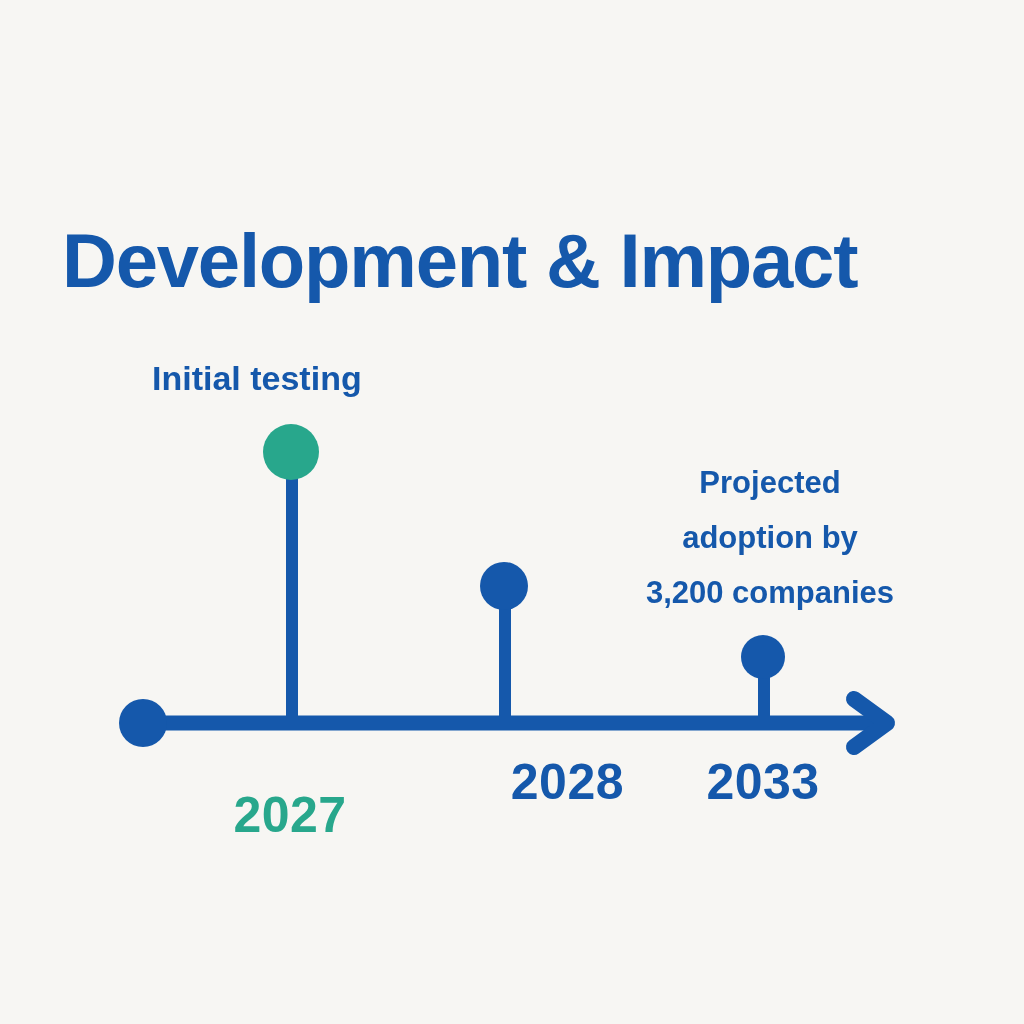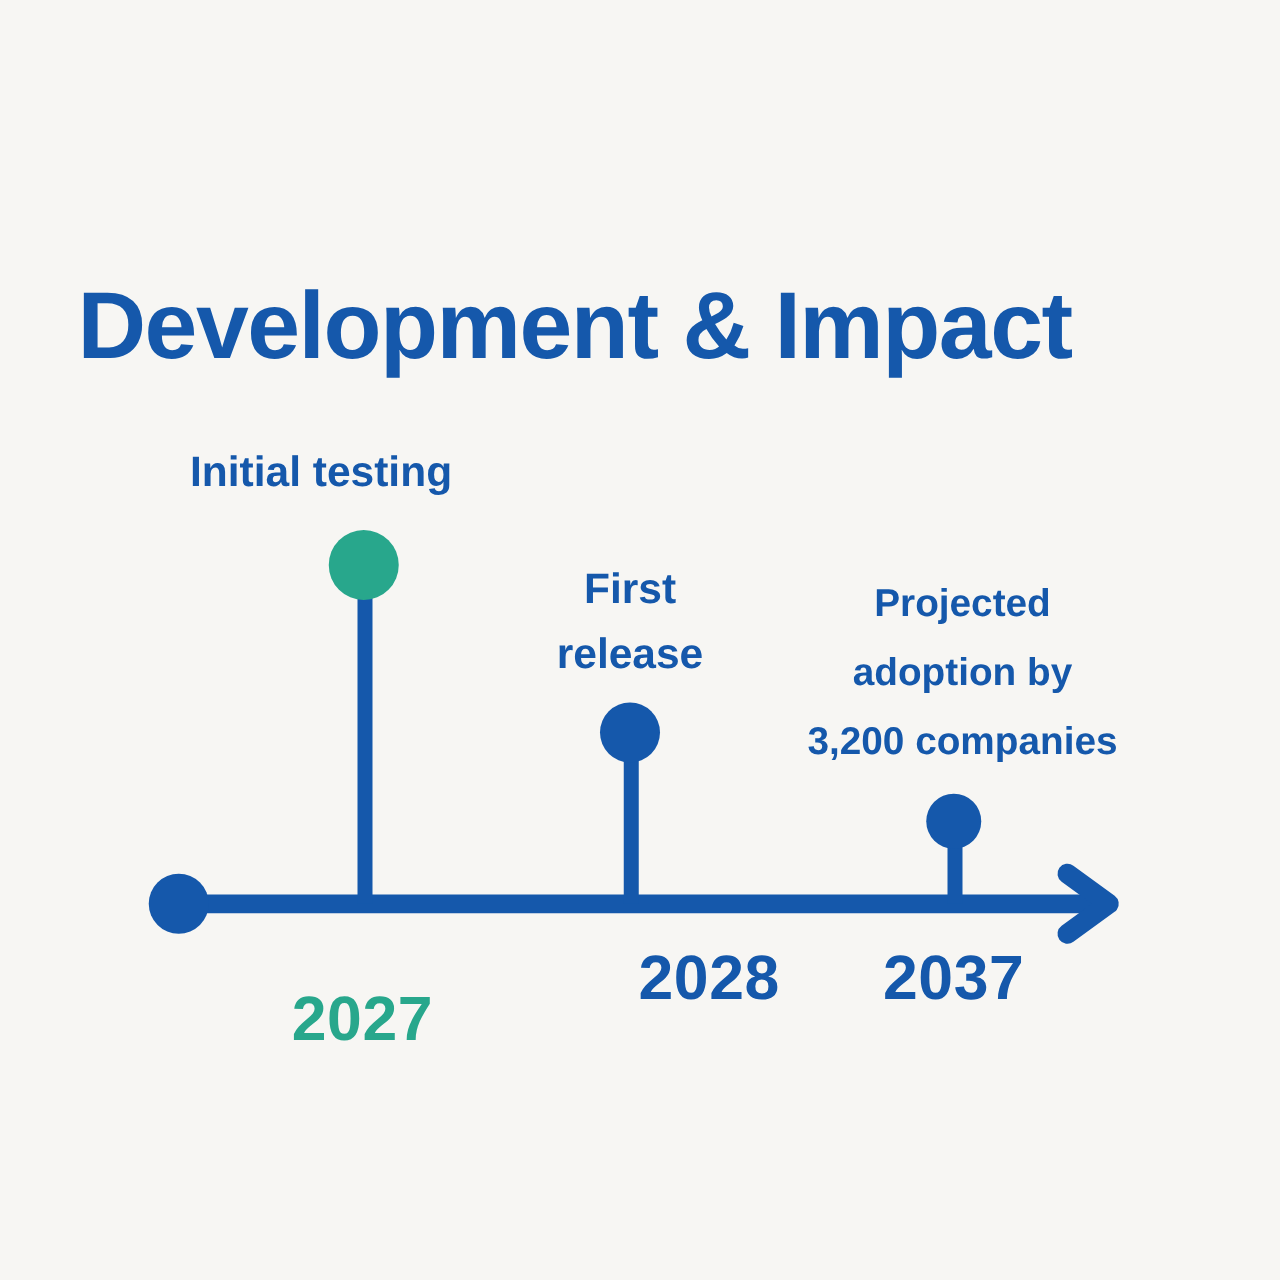--- a/index.html
+++ b/index.html
@@ -110,26 +110,24 @@
 
     <line x1="505" y1="723" x2="505" y2="592" stroke="#1558ab" stroke-width="12"></line>
     <circle cx="504" cy="586" r="24" fill="#1558ab"></circle>
 
     <line x1="764" y1="723" x2="764" y2="662" stroke="#1558ab" stroke-width="12"></line>
     <circle cx="763" cy="657" r="22" fill="#1558ab"></circle>
   </svg>
 
   <div class="event-label l0">Initial testing</div>
 
-  <div class="event-label l1">First
-release</div>
 
   <div class="event-label l2">Projected
 adoption by
 3,200 companies</div>
 
   <div class="year-label y0">2027</div>
 
   <div class="year-label y1">2028</div>
 
-  <div class="year-label y2">2037</div>
+  <div class="year-label y2">2033</div>
 
 </div>
 
 </body></html>

